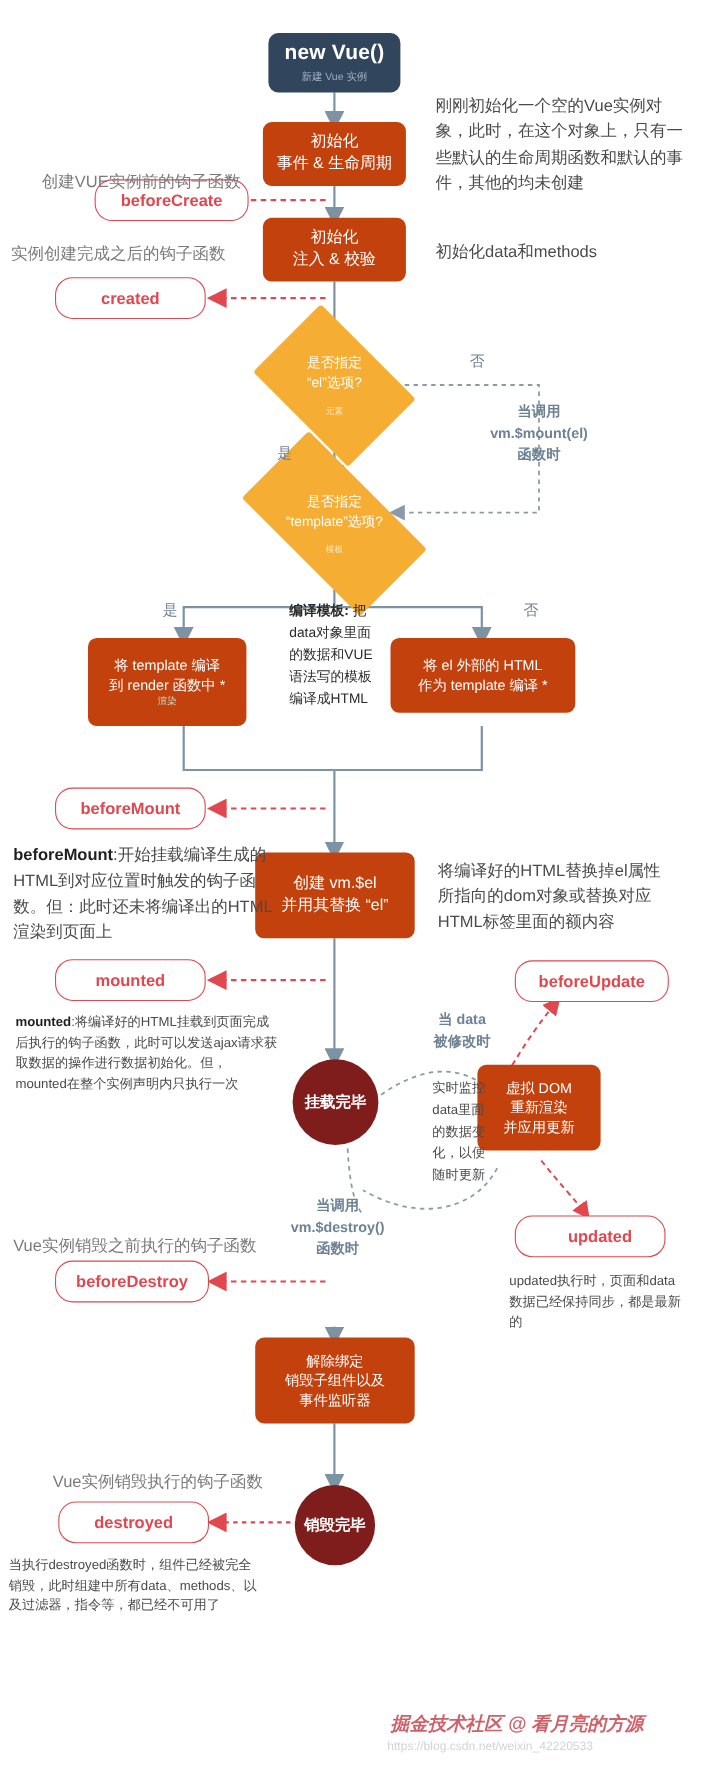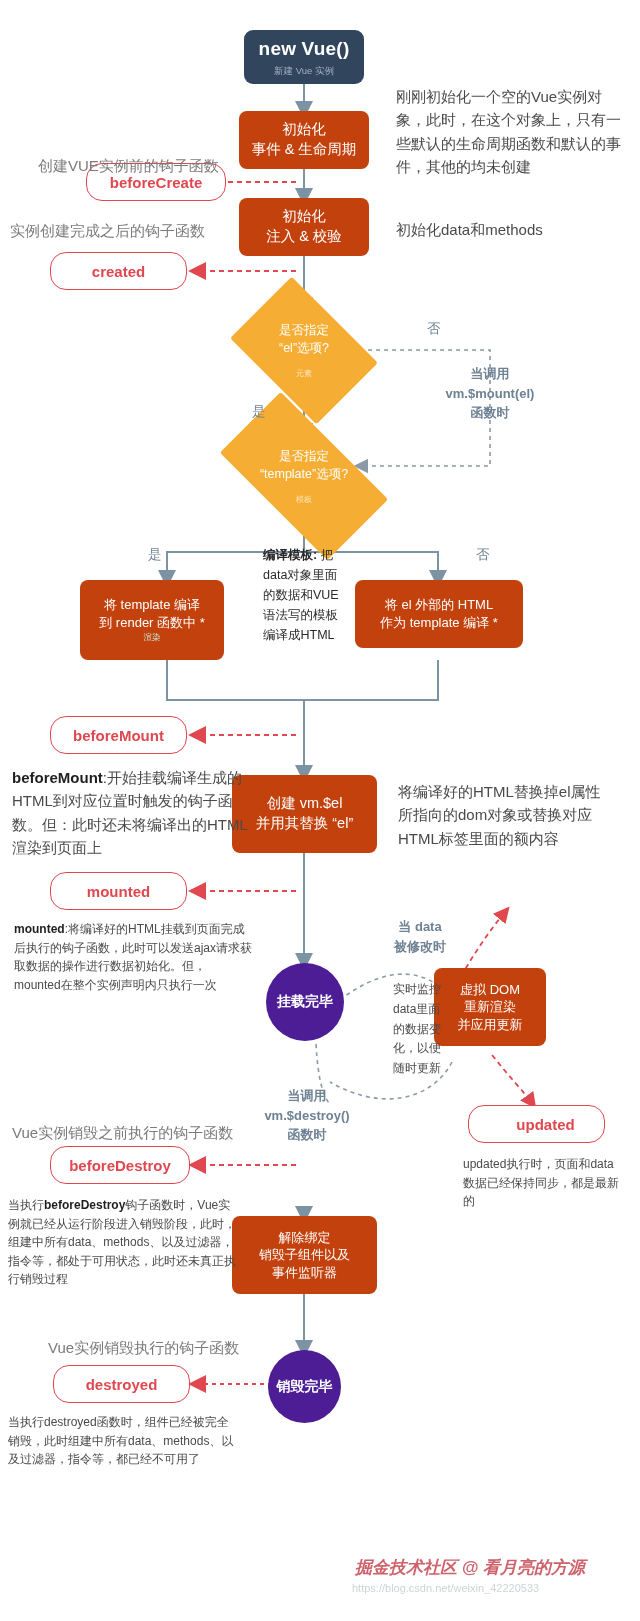--- a/index.html
+++ b/index.html
@@ -100,21 +100,21 @@
     font-weight:bold;
     display:flex;
     align-items:center;
     justify-content:center;
   }
 
   
   .circle{
     position:absolute;
     border-radius:50%;
-    background:#4c1d95;
+    background:#7f1d1d;
     color:#ffffff;
     font-size:14px;
     font-weight:bold;
     display:flex;
     align-items:center;
     justify-content:center;
     text-align:center;
     font-family:Liberation Mono, monospace;
   }
 
@@ -308,20 +308,23 @@
   </div>
 
   <div class="hook" style="left:50px;top:716px;width:137px;height:38px;">
     <span>beforeMount</span>
   </div>
 
   <div class="hook" style="left:50px;top:872px;width:137px;height:38px;">
     <span>mounted</span>
   </div>
 
+  <div class="hook" style="left:468px;top:873px;width:140px;height:38px;">
+    <span>beforeUpdate</span>
+  </div>
 
   <div class="hook" style="left:468px;top:1105px;width:137px;height:38px;padding-left:18px;">
     <span>updated</span>
   </div>
 
   <div class="hook" style="left:50px;top:1146px;width:140px;height:38px;">
     <span>beforeDestroy</span>
   </div>
 
   <div class="hook" style="left:53px;top:1365px;width:137px;height:38px;">
@@ -373,23 +376,20 @@
   <div class="note" style="left:14px;top:920px;width:238px;font-size:12px;">
     <b>mounted</b><span>:将编译好的HTML挂载到页面完成后执行的钩子函数，此时可以发送ajax请求获取数据的操作进行数据初始化。但，mounted在整个实例声明内只执行一次</span>
   </div>
 
   <div class="note" style="left:393px;top:980px;width:58px;font-size:12px;line-height:1.65;">实时监控data里面的数据变化，以便随时更新</div>
 
   <div class="note" style="left:463px;top:1155px;width:160px;font-size:12px;">updated执行时，页面和data数据已经保持同步，都是最新的</div>
 
   <div class="note note-gray" style="left:12px;top:1121px;width:250px;">Vue实例销毁之前执行的钩子函数</div>
 
-  <div class="note" style="left:8px;top:1196px;width:228px;font-size:12px;">
-    <span>当执行</span><b>beforeDestroy</b><span>钩子函数时，Vue实例就已经从运行阶段进入销毁阶段，此时，组建中所有data、methods、以及过滤器，指令等，都处于可用状态，此时还未真正执行销毁过程</span>
-  </div>
 
   <div class="note note-gray" style="left:48px;top:1336px;width:228px;">Vue实例销毁执行的钩子函数</div>
 
   <div class="note" style="left:8px;top:1413px;width:230px;font-size:12px;">当执行destroyed函数时，组件已经被完全销毁，此时组建中所有data、methods、以及过滤器，指令等，都已经不可用了</div>
 
 
   <div class="watermark" style="left:355px;top:1556px;">掘金技术社区 @ 看月亮的方源</div>
 
   <div class="watermark2" style="left:352px;top:1582px;">https://blog.csdn.net/weixin_42220533</div>
 

